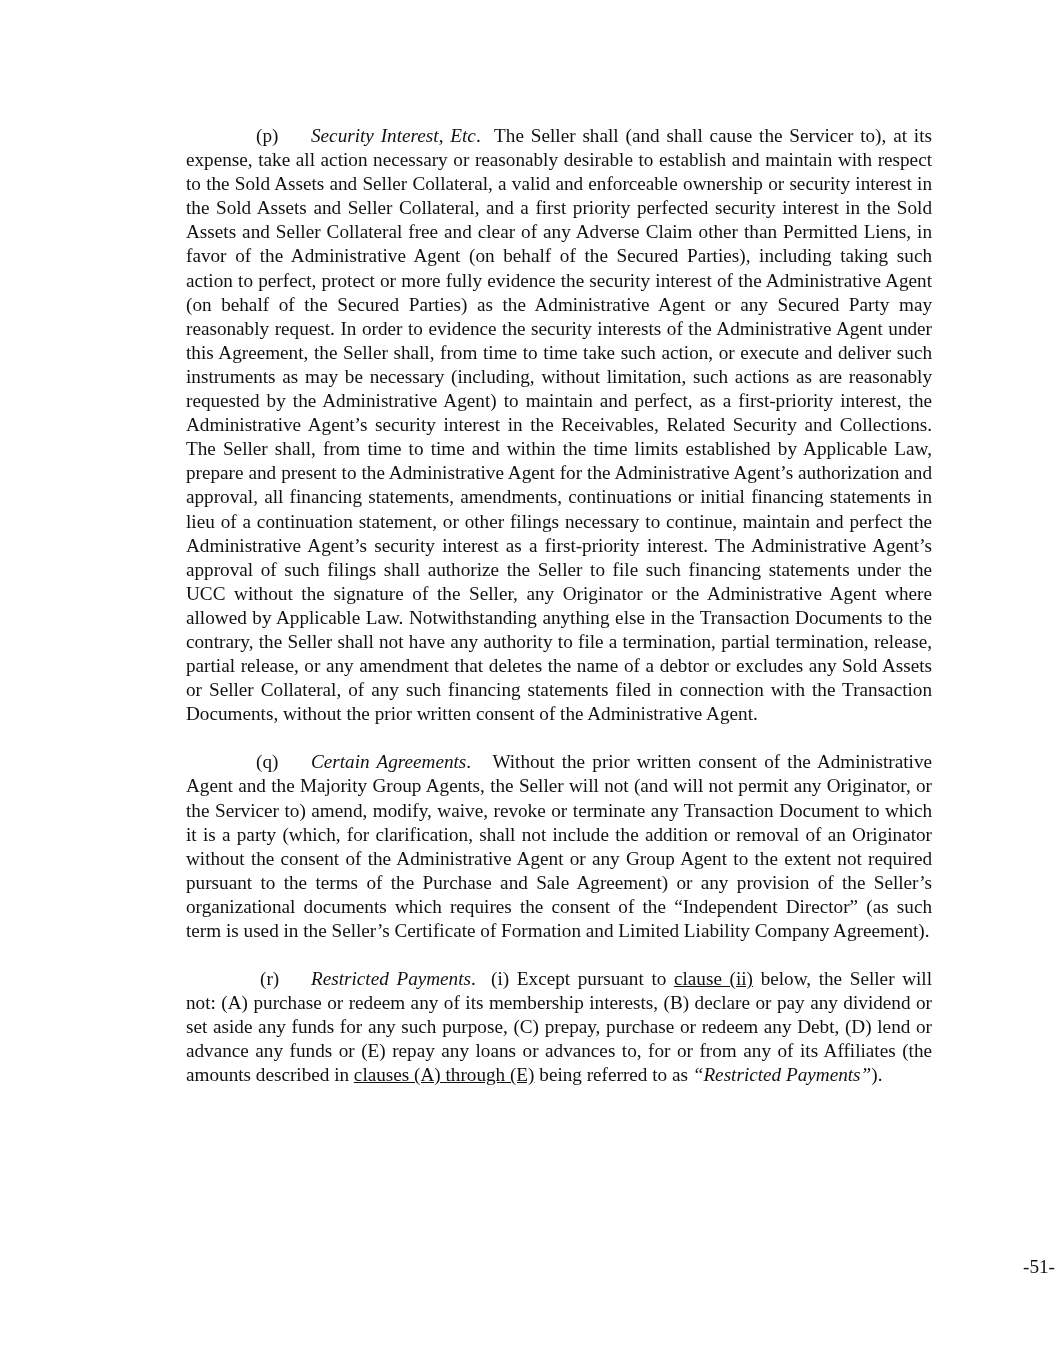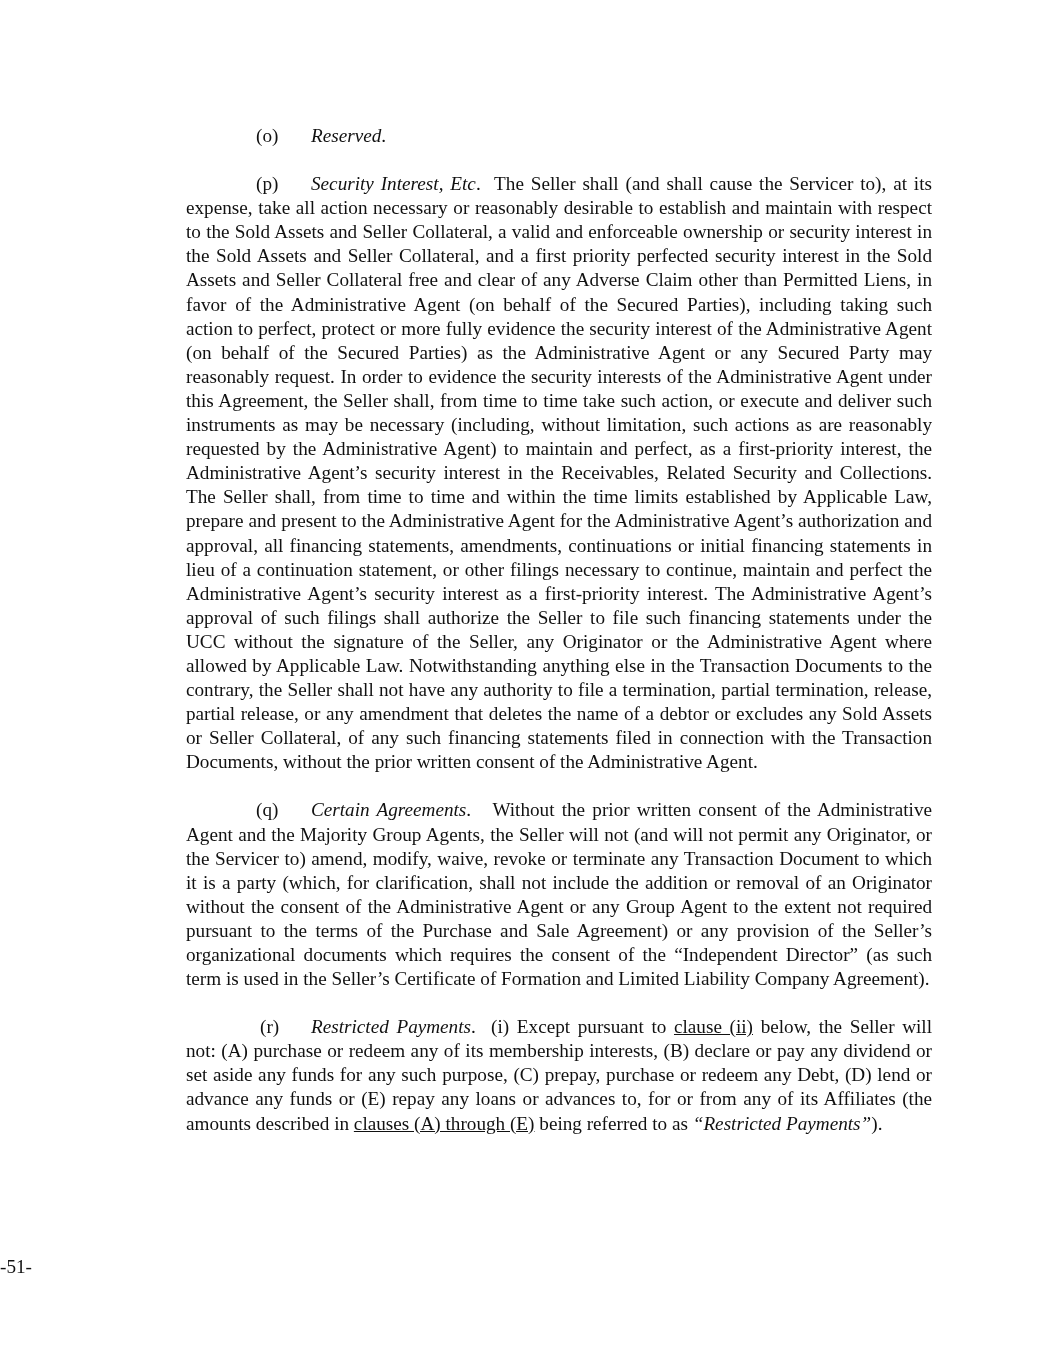--- a/index.html
+++ b/index.html
@@ -4,30 +4,27 @@
 <style>
   html, body { margin:0; padding:0; background:#ffffff; }
   body { width:1055px; height:1365px; position:relative; overflow:hidden;
          font-family:"Liberation Serif", "DejaVu Serif", serif; color:#111; }
   .page { position:absolute; left:186px; top:124px; width:746px; }
   .para { font-size:19.2px; line-height:24.1px; text-align:justify; margin:0 0 24px 0; }
   .para .lead { display:inline-block; width:55px; }
   .indent { display:inline-block; width:70px; }
   em { font-style:italic; }
   u { text-decoration:underline;font-family:Liberation Serif, serif; }
-  .pagenum { position:absolute; left:0; width:1055px; top:1256px; text-align:left; font-size:19.2px; }
+  .pagenum { position:absolute; left:0; width:1055px; top:1256px; text-align:right; font-size:19.2px; }
 </style>
 </head>
 <body>
 
 <div class="page">
 
-  <p class="para">
-    <span class="indent"></span><span class="lead">(o)</span><em>Reserved</em><span>.</span>
-  </p>
 
   <p class="para">
     <span class="indent"></span><span class="lead">(p)</span><em>Security Interest, Etc</em><span>.</span>&nbsp; <span>The Seller shall (and shall cause the Servicer to), at its expense, take all action necessary or reasonably desirable to establish and maintain with respect to the Sold Assets and Seller Collateral, a valid and enforceable ownership or security interest in the Sold Assets and Seller Collateral, and a first priority perfected security interest in the Sold Assets and Seller Collateral free and clear of any Adverse Claim other than Permitted Liens, in favor of the Administrative Agent (on behalf of the Secured Parties), including taking such action to perfect, protect or more fully evidence the security interest of the Administrative Agent (on behalf of the Secured Parties) as the Administrative Agent or any Secured Party may reasonably request.  In order to evidence the security interests of the Administrative Agent under this Agreement, the Seller shall, from time to time take such action, or execute and deliver such instruments as may be necessary (including, without limitation, such actions as are reasonably requested by the Administrative Agent) to maintain and perfect, as a first-priority interest, the Administrative Agent’s security interest in the Receivables, Related Security and Collections.  The Seller shall, from time to time and within the time limits established by Applicable Law, prepare and present to the Administrative Agent for the Administrative Agent’s authorization and approval, all financing statements, amendments, continuations or initial financing statements in lieu of a continuation statement, or other filings necessary to continue, maintain and perfect the Administrative Agent’s security interest as a first-priority interest.  The Administrative Agent’s approval of such filings shall authorize the Seller to file such financing statements under the UCC without the signature of the Seller, any Originator or the Administrative Agent where allowed by Applicable Law.  Notwithstanding anything else in the Transaction Documents to the contrary, the Seller shall not have any authority to file a termination, partial termination, release, partial release, or any amendment that deletes the name of a debtor or excludes any Sold Assets or Seller Collateral, of any such financing statements filed in connection with the Transaction Documents, without the prior written consent of the Administrative Agent.</span>
   </p>
 
   <p class="para">
     <span class="indent"></span><span class="lead">(q)</span><em>Certain Agreements</em><span>.</span>&nbsp;&nbsp; <span>Without the prior written consent of the Administrative Agent and the Majority Group Agents, the Seller will not (and will not permit any Originator, or the Servicer to) amend, modify, waive, revoke or terminate any Transaction Document to which it is a party (which, for clarification, shall not include the addition or removal of an Originator without the consent of the Administrative Agent or any Group Agent to the extent not required pursuant to the terms of the Purchase and Sale Agreement) or any provision of the Seller’s organizational documents which requires the consent of the “Independent Director” (as such term is used in the Seller’s Certificate of Formation and Limited Liability Company Agreement).</span>
   </p>
 
   <p class="para">

